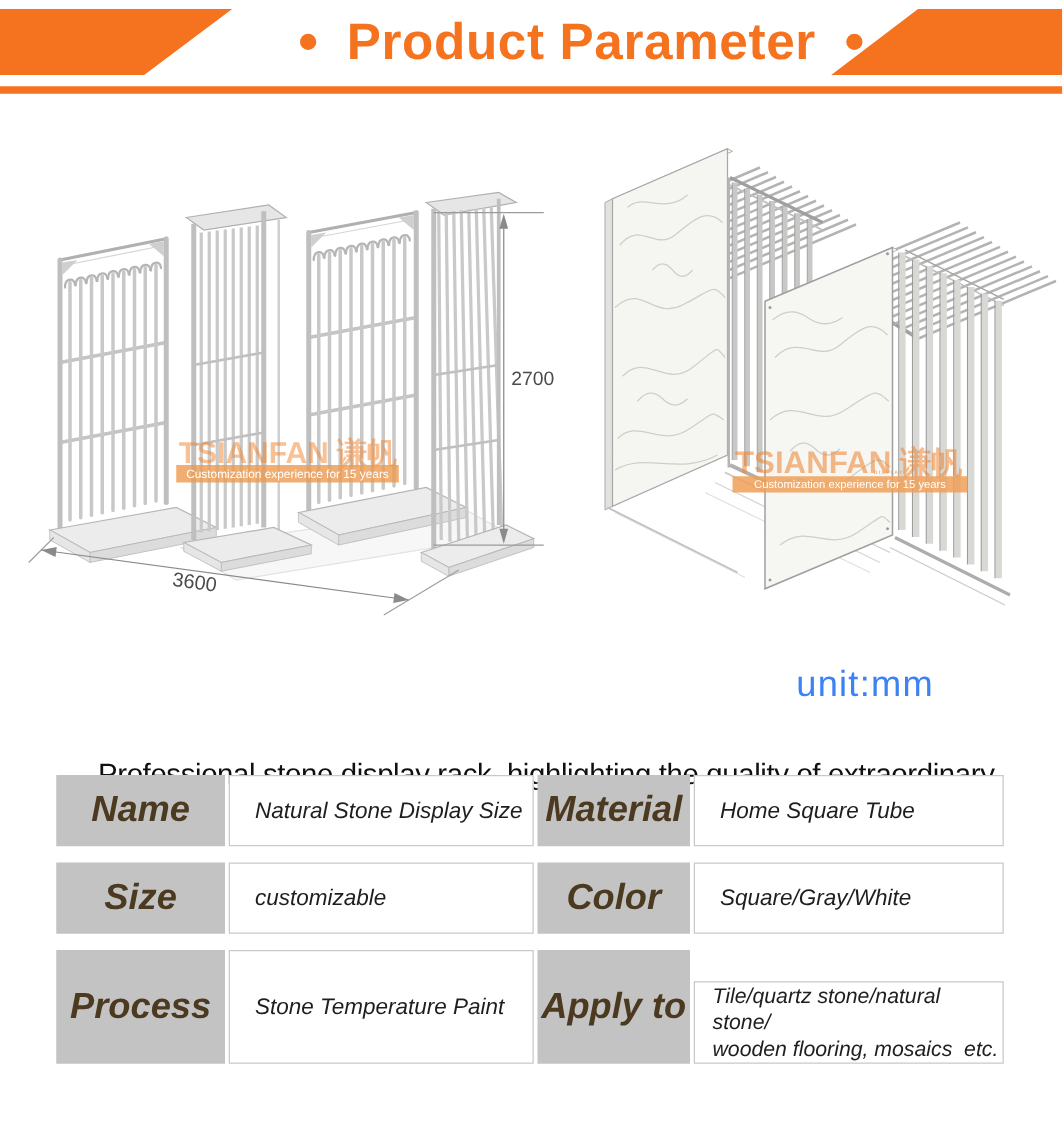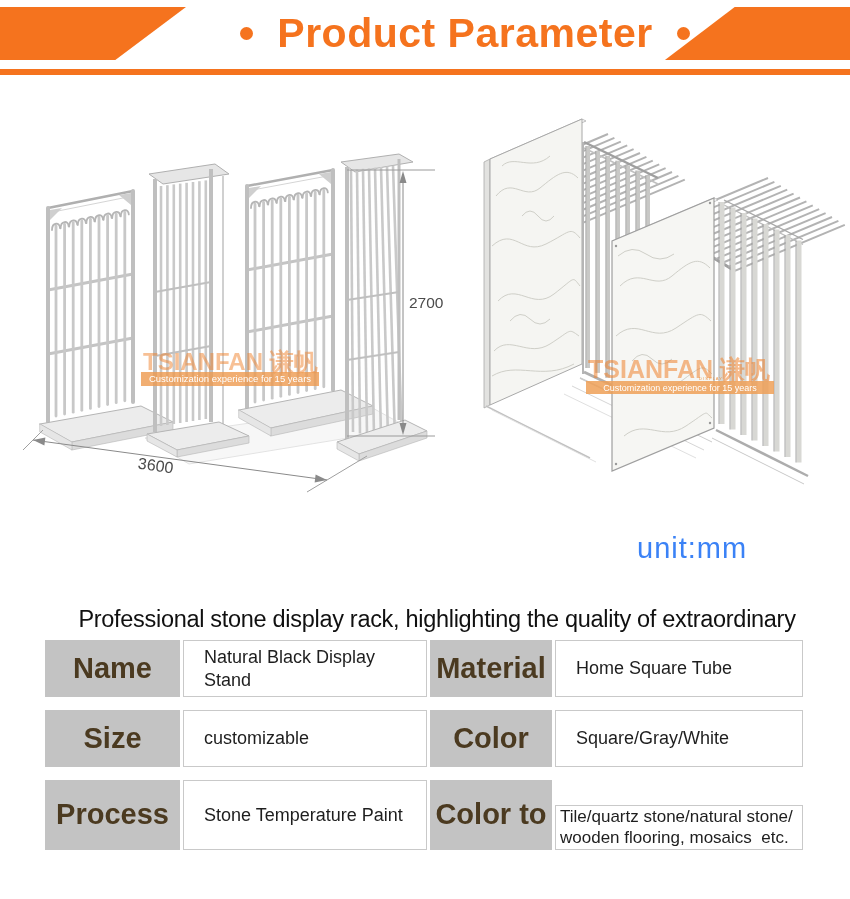--- a/index.html
+++ b/index.html
@@ -23,31 +23,31 @@
   
   .art-left{position:absolute;left:15px;top:120px;}
   .art-right{position:absolute;left:462px;top:106px;}
   svg text{font-family:"Liberation Sans",sans-serif;}
   .unit{position:absolute;left:637px;top:532px;font-size:29px;color:#3b82f6;
         letter-spacing:1px;}
   
   .headline{position:absolute;left:0;top:594px;width:850px;margin:12px;text-align:center;
             font-size:23.5px;letter-spacing:-.3px;color:#101010;font-weight:400;}
   
-  .spec-table{position:absolute;left:45px;top:640px;width:760px;
-              display:flex;flex-direction:column;gap:13px;}
+  .spec-table{position:absolute;left:45px;top:620px;width:760px;
+              display:flex;flex-direction:column;gap:13px;font-style:italic;}
   .spec-row{display:grid;grid-template-columns:135px 244px 122px 248px;
             column-gap:3px;height:57px;}
   .lbl{background:var(--table-label-bg,#C3C3C3);color:var(--table-label-text,#4B3A20);
        font-size:29px;font-weight:bold;display:flex;align-items:center;
        justify-content:center;}
   .val{background:#fff;border:1px solid #c9c9c9;display:flex;align-items:center;
        padding-left:20px;font-size:18px;color:#1e1e1e;white-space:pre-wrap;
        line-height:1.25;}
-  .val.small{font-size:17px;padding-left:4px;margin-top:25px;}
+  .val.small{font-size:17px;padding-left:14px;margin-top:25px;}
 </style>
 </head>
 <body>
 
 <div class="page">
 
   <header class="banner">
     <div class="shape-left"></div>
     <div class="shape-right"></div>
     <div class="title-row">
@@ -333,32 +333,32 @@
     </g>
   </svg>
 
   <div class="unit">unit:mm</div>
 
   <p class="headline">Professional stone display rack, highlighting the quality of extraordinary</p>
 
   <div class="spec-table">
     <div class="spec-row">
       <div class="lbl">Name</div>
-      <div class="val">Natural Black Display Stand</div>
+      <div class="val">Natural Stone Display Size</div>
       <div class="lbl">Material</div>
       <div class="val">Home Square Tube</div>
     </div>
     <div class="spec-row">
       <div class="lbl">Size</div>
       <div class="val">customizable</div>
       <div class="lbl">Color</div>
       <div class="val">Square/Gray/White</div>
     </div>
     <div class="spec-row">
       <div class="lbl">Process</div>
       <div class="val">Stone Temperature Paint</div>
-      <div class="lbl">Color to</div>
+      <div class="lbl">Apply to</div>
       <div class="val small">Tile/quartz stone/natural stone/
 wooden flooring, mosaics  etc.</div>
     </div>
   </div>
 
 </div>
 
 </body></html>

